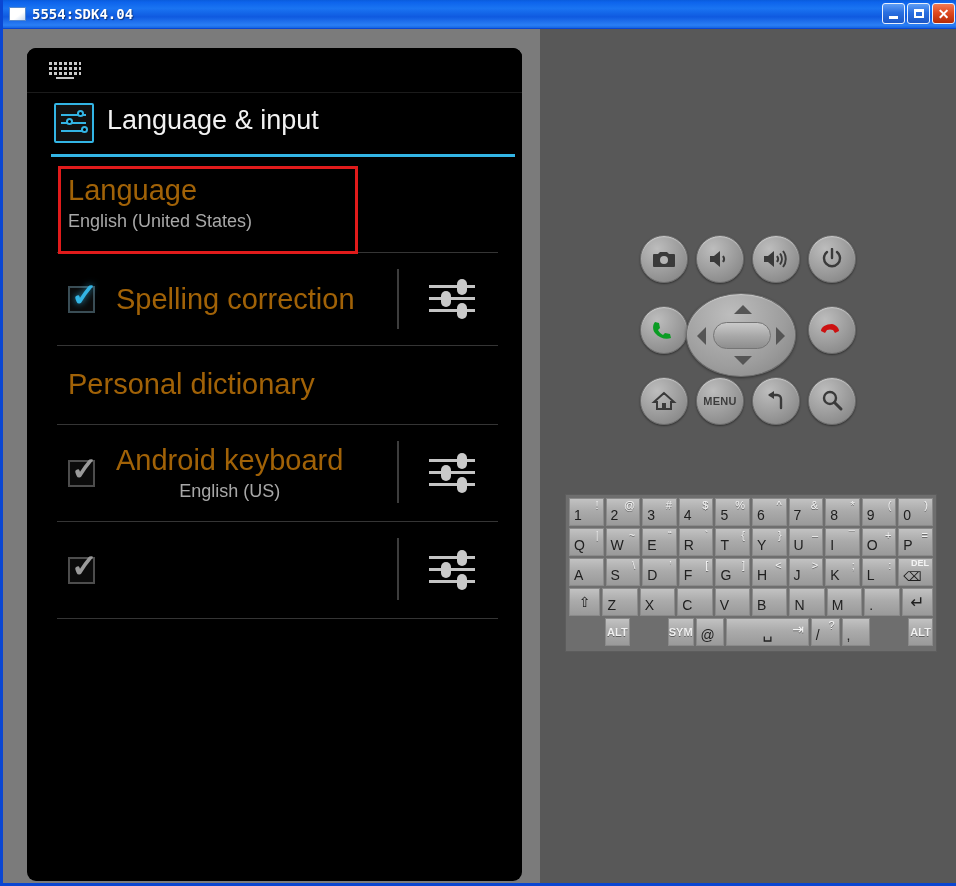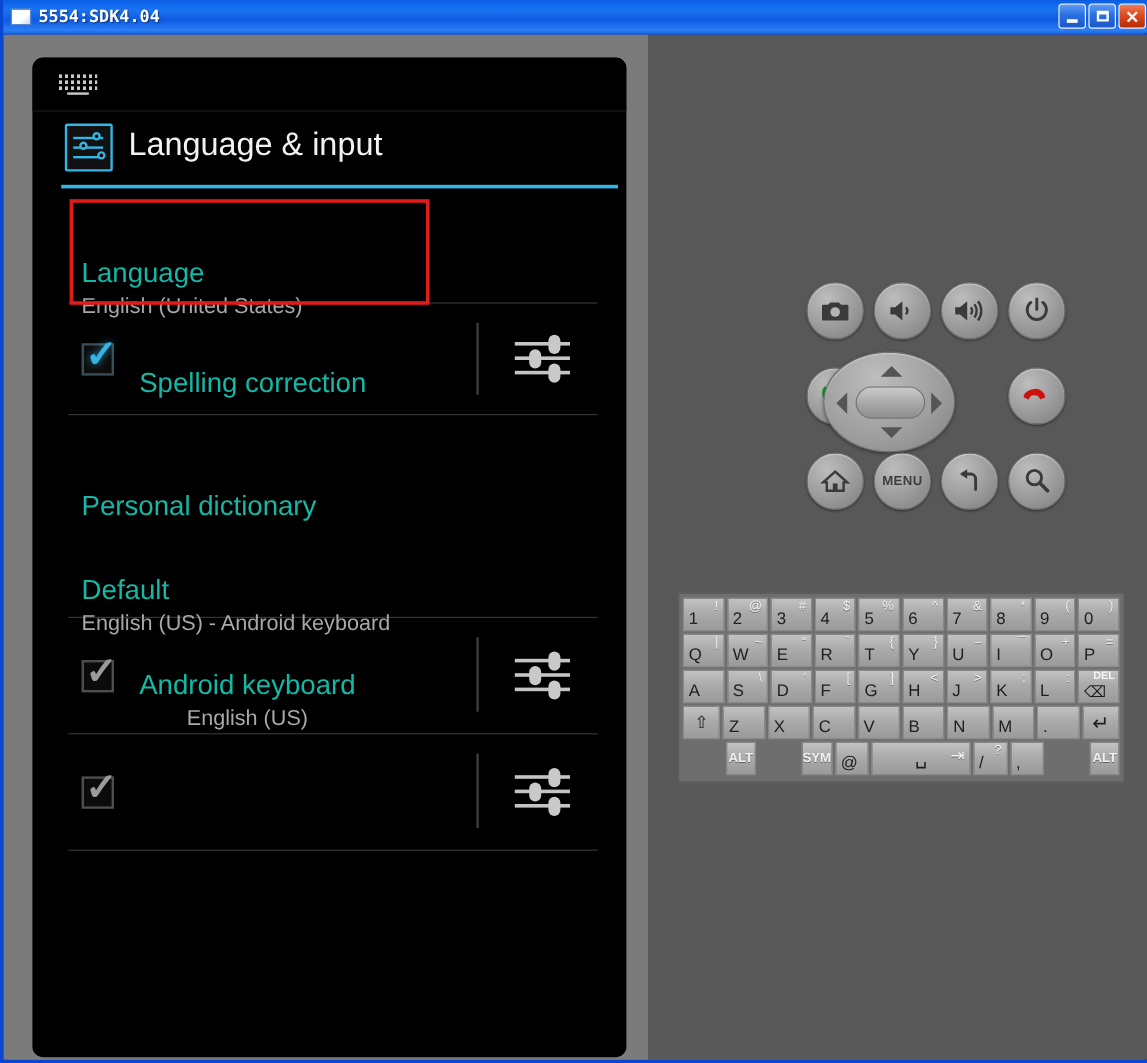--- a/index.html
+++ b/index.html
@@ -109,21 +109,21 @@
   .hdr-title {
     position: absolute; left: 80px; top: 12px;
     color: #f2f2f2; font-size: 27px; font-weight: 400;
   }
   .hdr-rule { position: absolute; left: 24px; right: 7px; bottom: 3px; height: 3px; background: #33b5e5; }
 
   
   .list { position: relative; }
   .row { position: relative; }
   .row-main { padding: 0 0 0 41px; }
-  .row-title { color: #14b8a6; font-size: 23px; font-weight: 400; margin-top: 40px; }
+  .row-title { color: #a16207; font-size: 29px; font-weight: 400; }
   .row-sub { color: #a8a8a8; font-size: 18px; margin-top: 4px; }
   .divider { height: 1px; background: #353535; margin: 0 24px 0 30px; }
   .section-hdr {
     color: #bdbdbd; font-size: 17px; font-weight: bold; letter-spacing: 0.4px;
     padding-left: 41px;
   }
   .section-rule { height: 2px; background: #4f4f4f; margin: 7px 24px 0 28px; }
 
   .cbrow { display: flex; align-items: center; position: relative; }
   .checkbox {
@@ -154,21 +154,20 @@
 
   
   .ctrl-pad { position: absolute; left: 100px; top: 206px; }
   .cbtn {
     position: absolute; width: 48px; height: 48px; border-radius: 50%;
     background: radial-gradient(circle at 35% 28%, #bdbdbd 0%, #9a9a9a 55%, #7d7d7d 100%);
     border: 1px solid #6d6d6d;
     box-shadow: 0 1px 2px rgba(0,0,0,0.45), inset 0 1px 1px rgba(255,255,255,0.4);
     display: flex; align-items: center; justify-content: center;
     color: #3a3a3a;
-    margin-left: 32px;
   }
   .cbtn svg { display: block; }
   .cbtn .menu-lbl { font-size: 11px; font-weight: bold; color: #3d3d3d; letter-spacing: 0.3px; }
   .dpad {
     position: absolute; width: 110px; height: 84px; border-radius: 50%;
     background: radial-gradient(ellipse at 40% 25%, #bdbdbd 0%, #9d9d9d 60%, #808080 100%);
     border: 1px solid #6d6d6d;
     box-shadow: 0 1px 3px rgba(0,0,0,0.45), inset 0 1px 1px rgba(255,255,255,0.35);
   }
   .dpad .center {
@@ -278,26 +277,20 @@
         </div>
         <div class="divider"></div>
 
         <div class="row" style="height:78px;">
           <div class="row-main" style="padding-top:22px;">
             <div class="row-title">Personal dictionary</div>
           </div>
         </div>
 
 
-        <div class="row" style="height:90px;">
-          <div class="row-main" style="padding-top:14px;">
-            <div class="row-title">Default</div>
-            <div class="row-sub">English (US) - Android keyboard</div>
-          </div>
-        </div>
         <div class="divider"></div>
 
         <div class="row cbrow" style="height:96px;">
           <div class="checkbox">
             <div class="check-glyph">✓</div>
           </div>
           <div class="cb-label">
             <div class="row-title">Android keyboard</div>
             <div class="row-sub">English (US)</div>
           </div>

